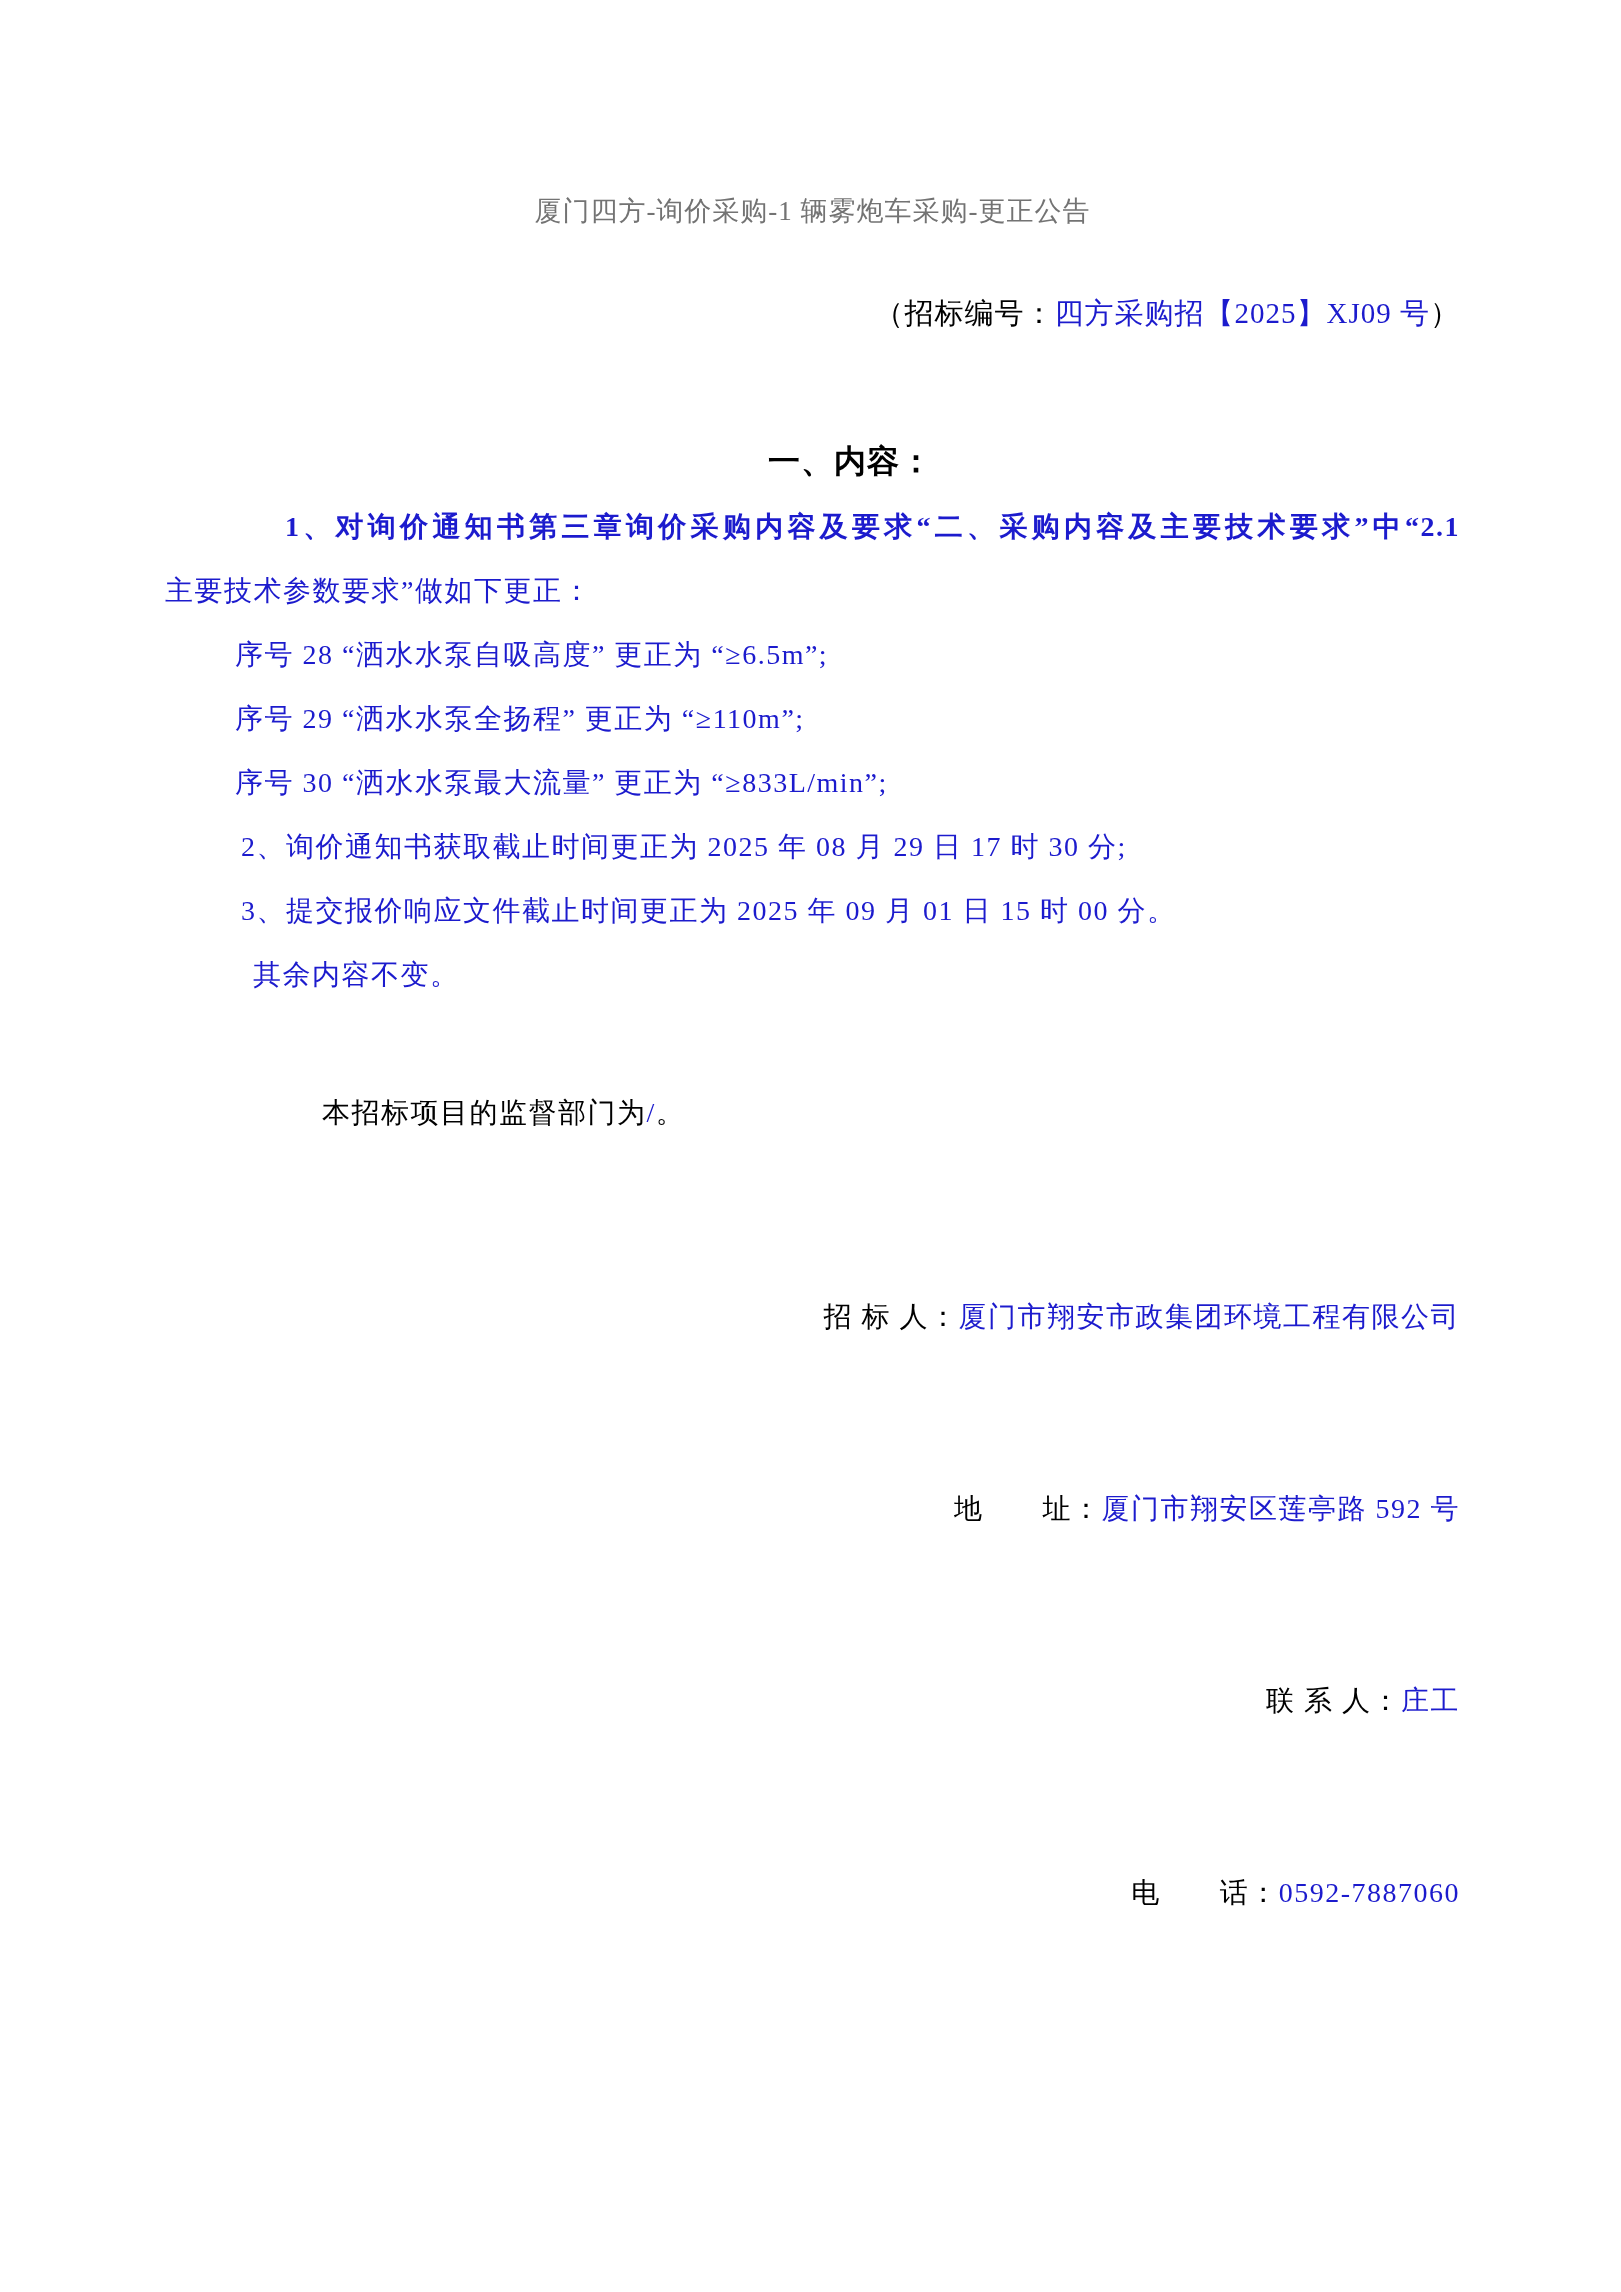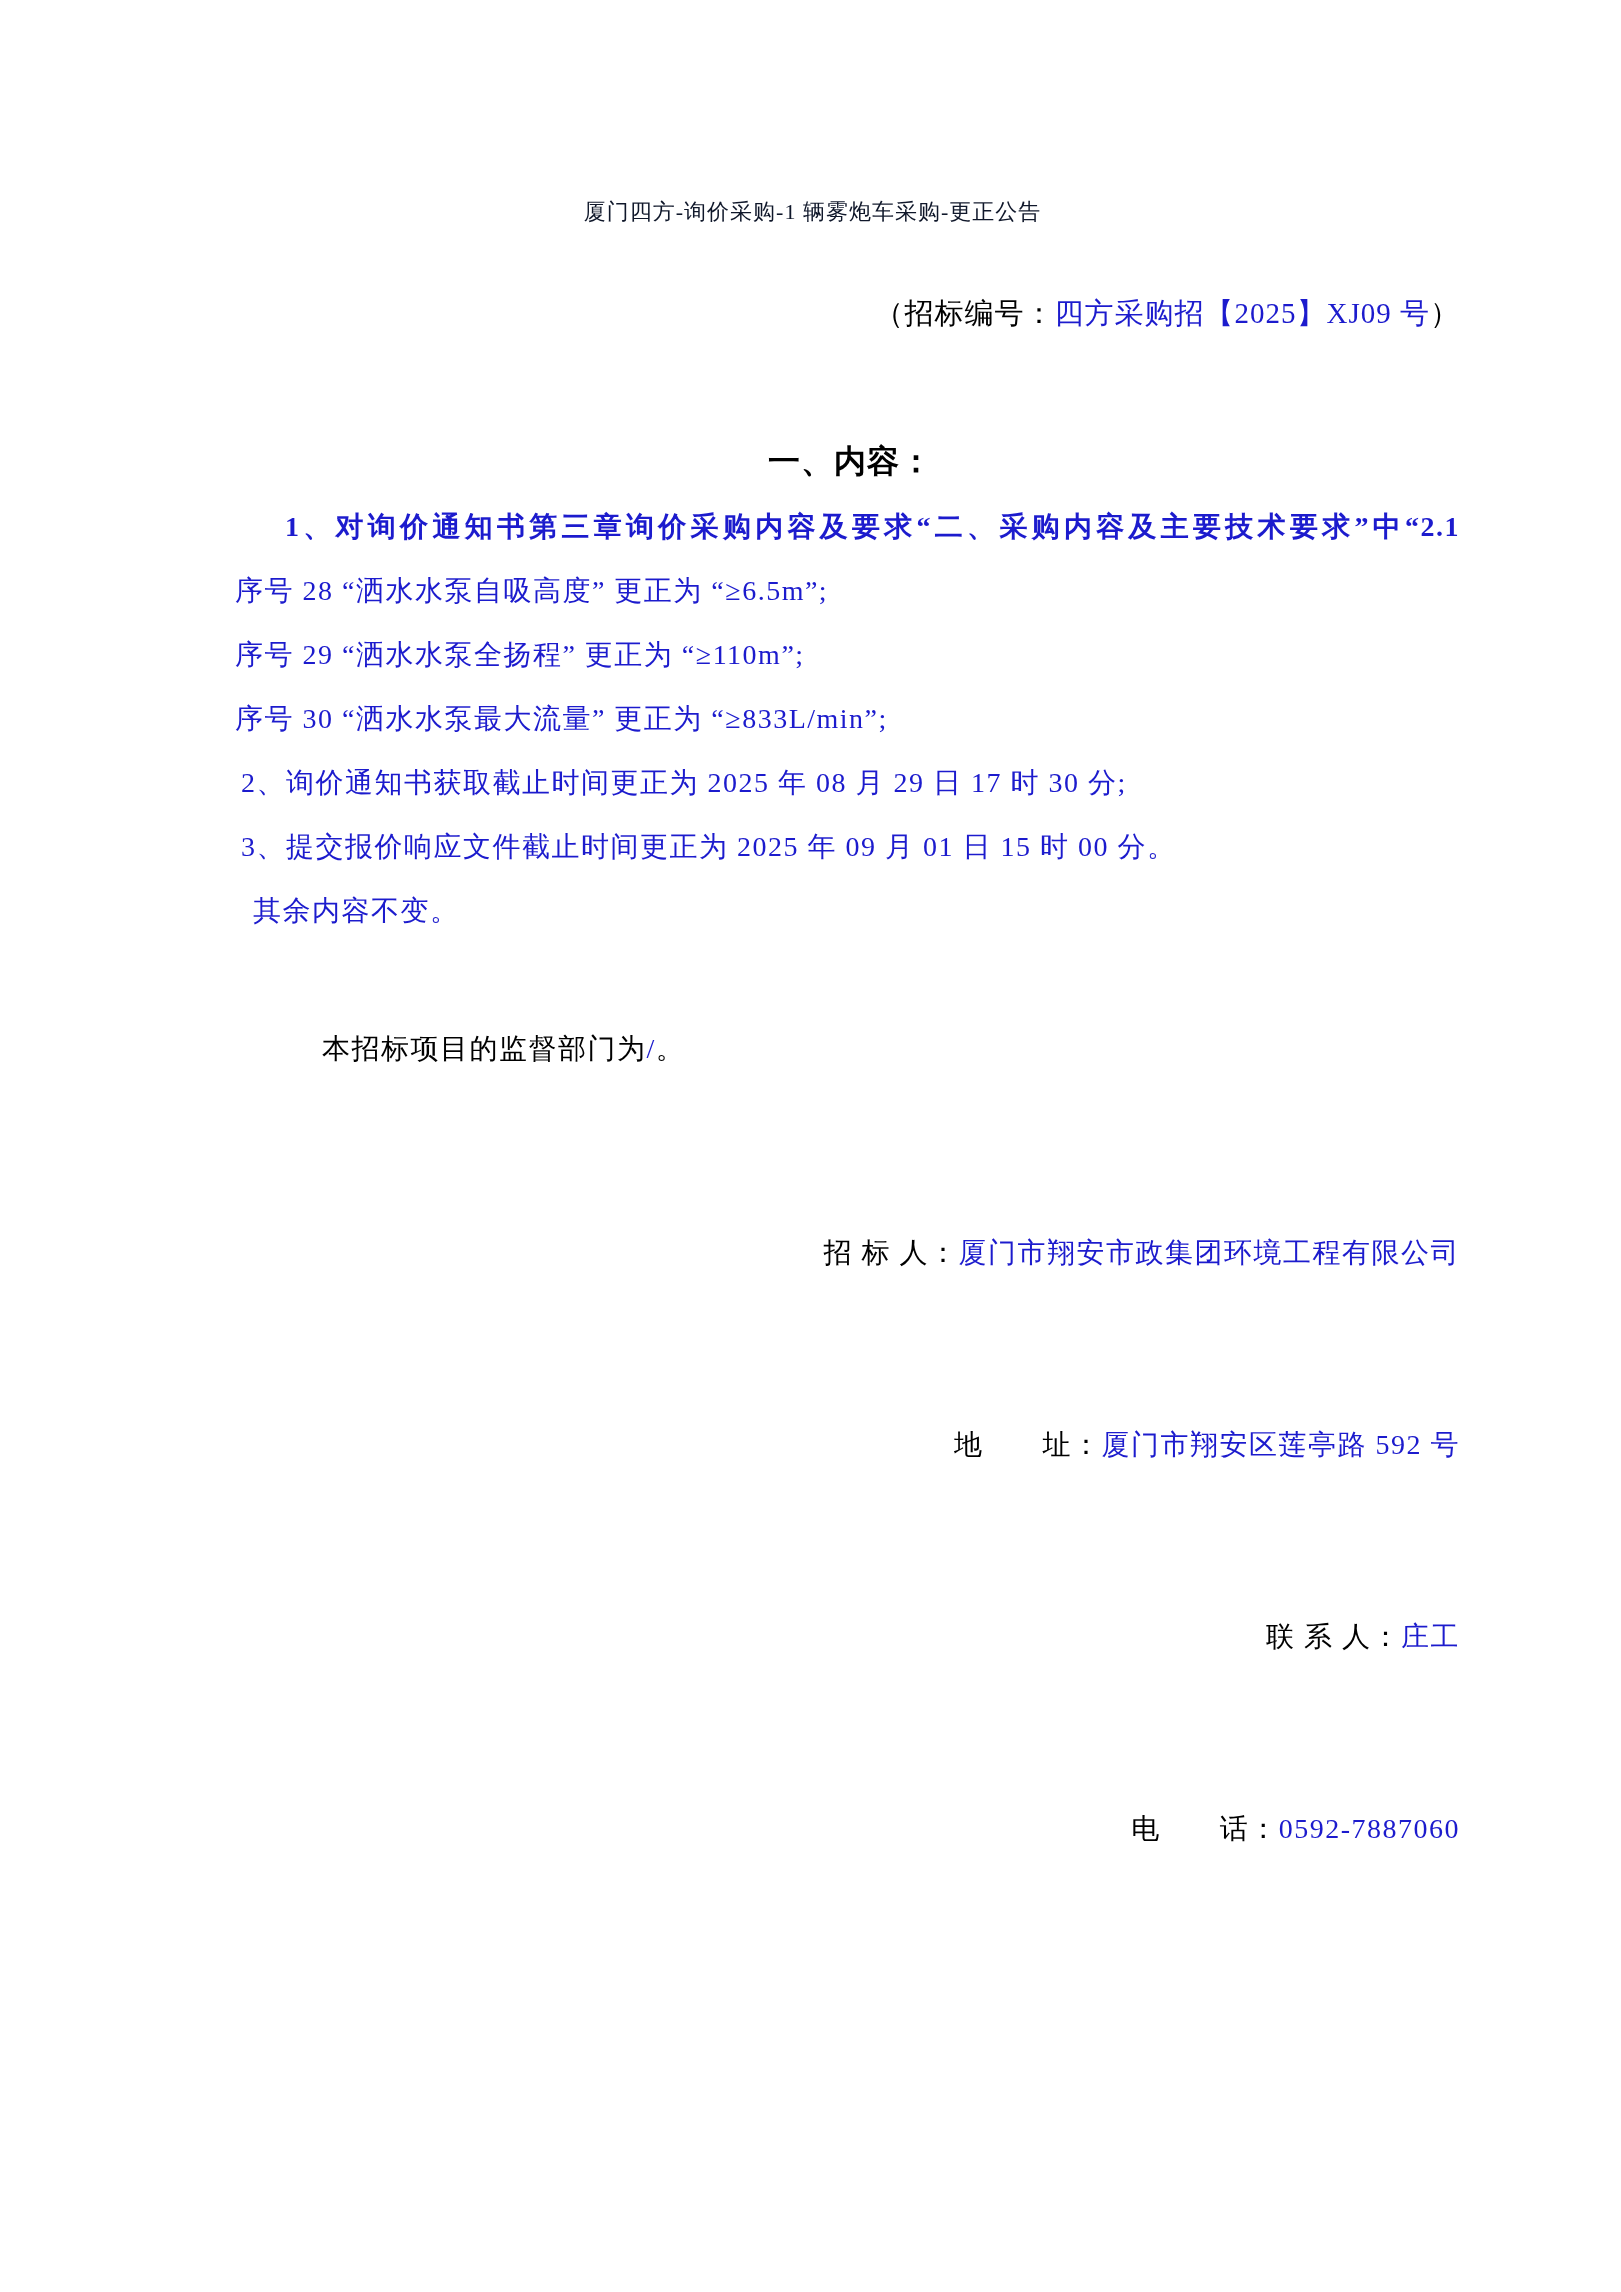--- a/index.html
+++ b/index.html
@@ -12,24 +12,24 @@
     overflow: hidden;
   }
   .page {
     box-sizing: border-box;
     width: 1621px;
     height: 2293px;
     padding: 192px 161px 39px 165px;
   }
   .title {
     text-align: center;
-    font-size: 22px;
+    font-size: 27px;
     line-height: 39px;
     letter-spacing: 1px;
-    color: #0f172a;
+    color: #737373;
   }
   .subtitle {
     margin-top: 63px;
     text-align: right;
     font-size: 29px;
     line-height: 39px;
     letter-spacing: 1px;
     color: #000000;
   }
   .subtitle .code { color: #1c1bcd; }
@@ -72,20 +72,21 @@
 
   <div class="title">厦门四方-询价采购-1 辆雾炮车采购-更正公告</div>
 
   <div class="subtitle">
     <span>（招标编号：</span><span class="code">四方采购招【2025】XJ09 号</span><span>）</span>
   </div>
 
   <div class="h h-content">一、内容：</div>
 
   <div class="line blue ind-p1 first-body jfull">1、对询价通知书第三章询价采购内容及要求“二、采购内容及主要技术要求”中“2.1</div>
+  <div class="line blue">主要技术参数要求”做如下更正：</div>
 
   <div class="line blue ind-xh">序号 28 “洒水水泵自吸高度” 更正为 “≥6.5m”;</div>
   <div class="line blue ind-xh">序号 29 “洒水水泵全扬程” 更正为 “≥110m”;</div>
   <div class="line blue ind-xh">序号 30 “洒水水泵最大流量” 更正为 “≥833L/min”;</div>
 
   <div class="line blue ind-i23">2、询价通知书获取截止时间更正为 2025 年 08 月 29 日 17 时 30 分;</div>
   <div class="line blue ind-i23">3、提交报价响应文件截止时间更正为 2025 年 09 月 01 日 15 时 00 分。</div>
   <div class="line blue ind-qy">其余内容不变。</div>
 
 

